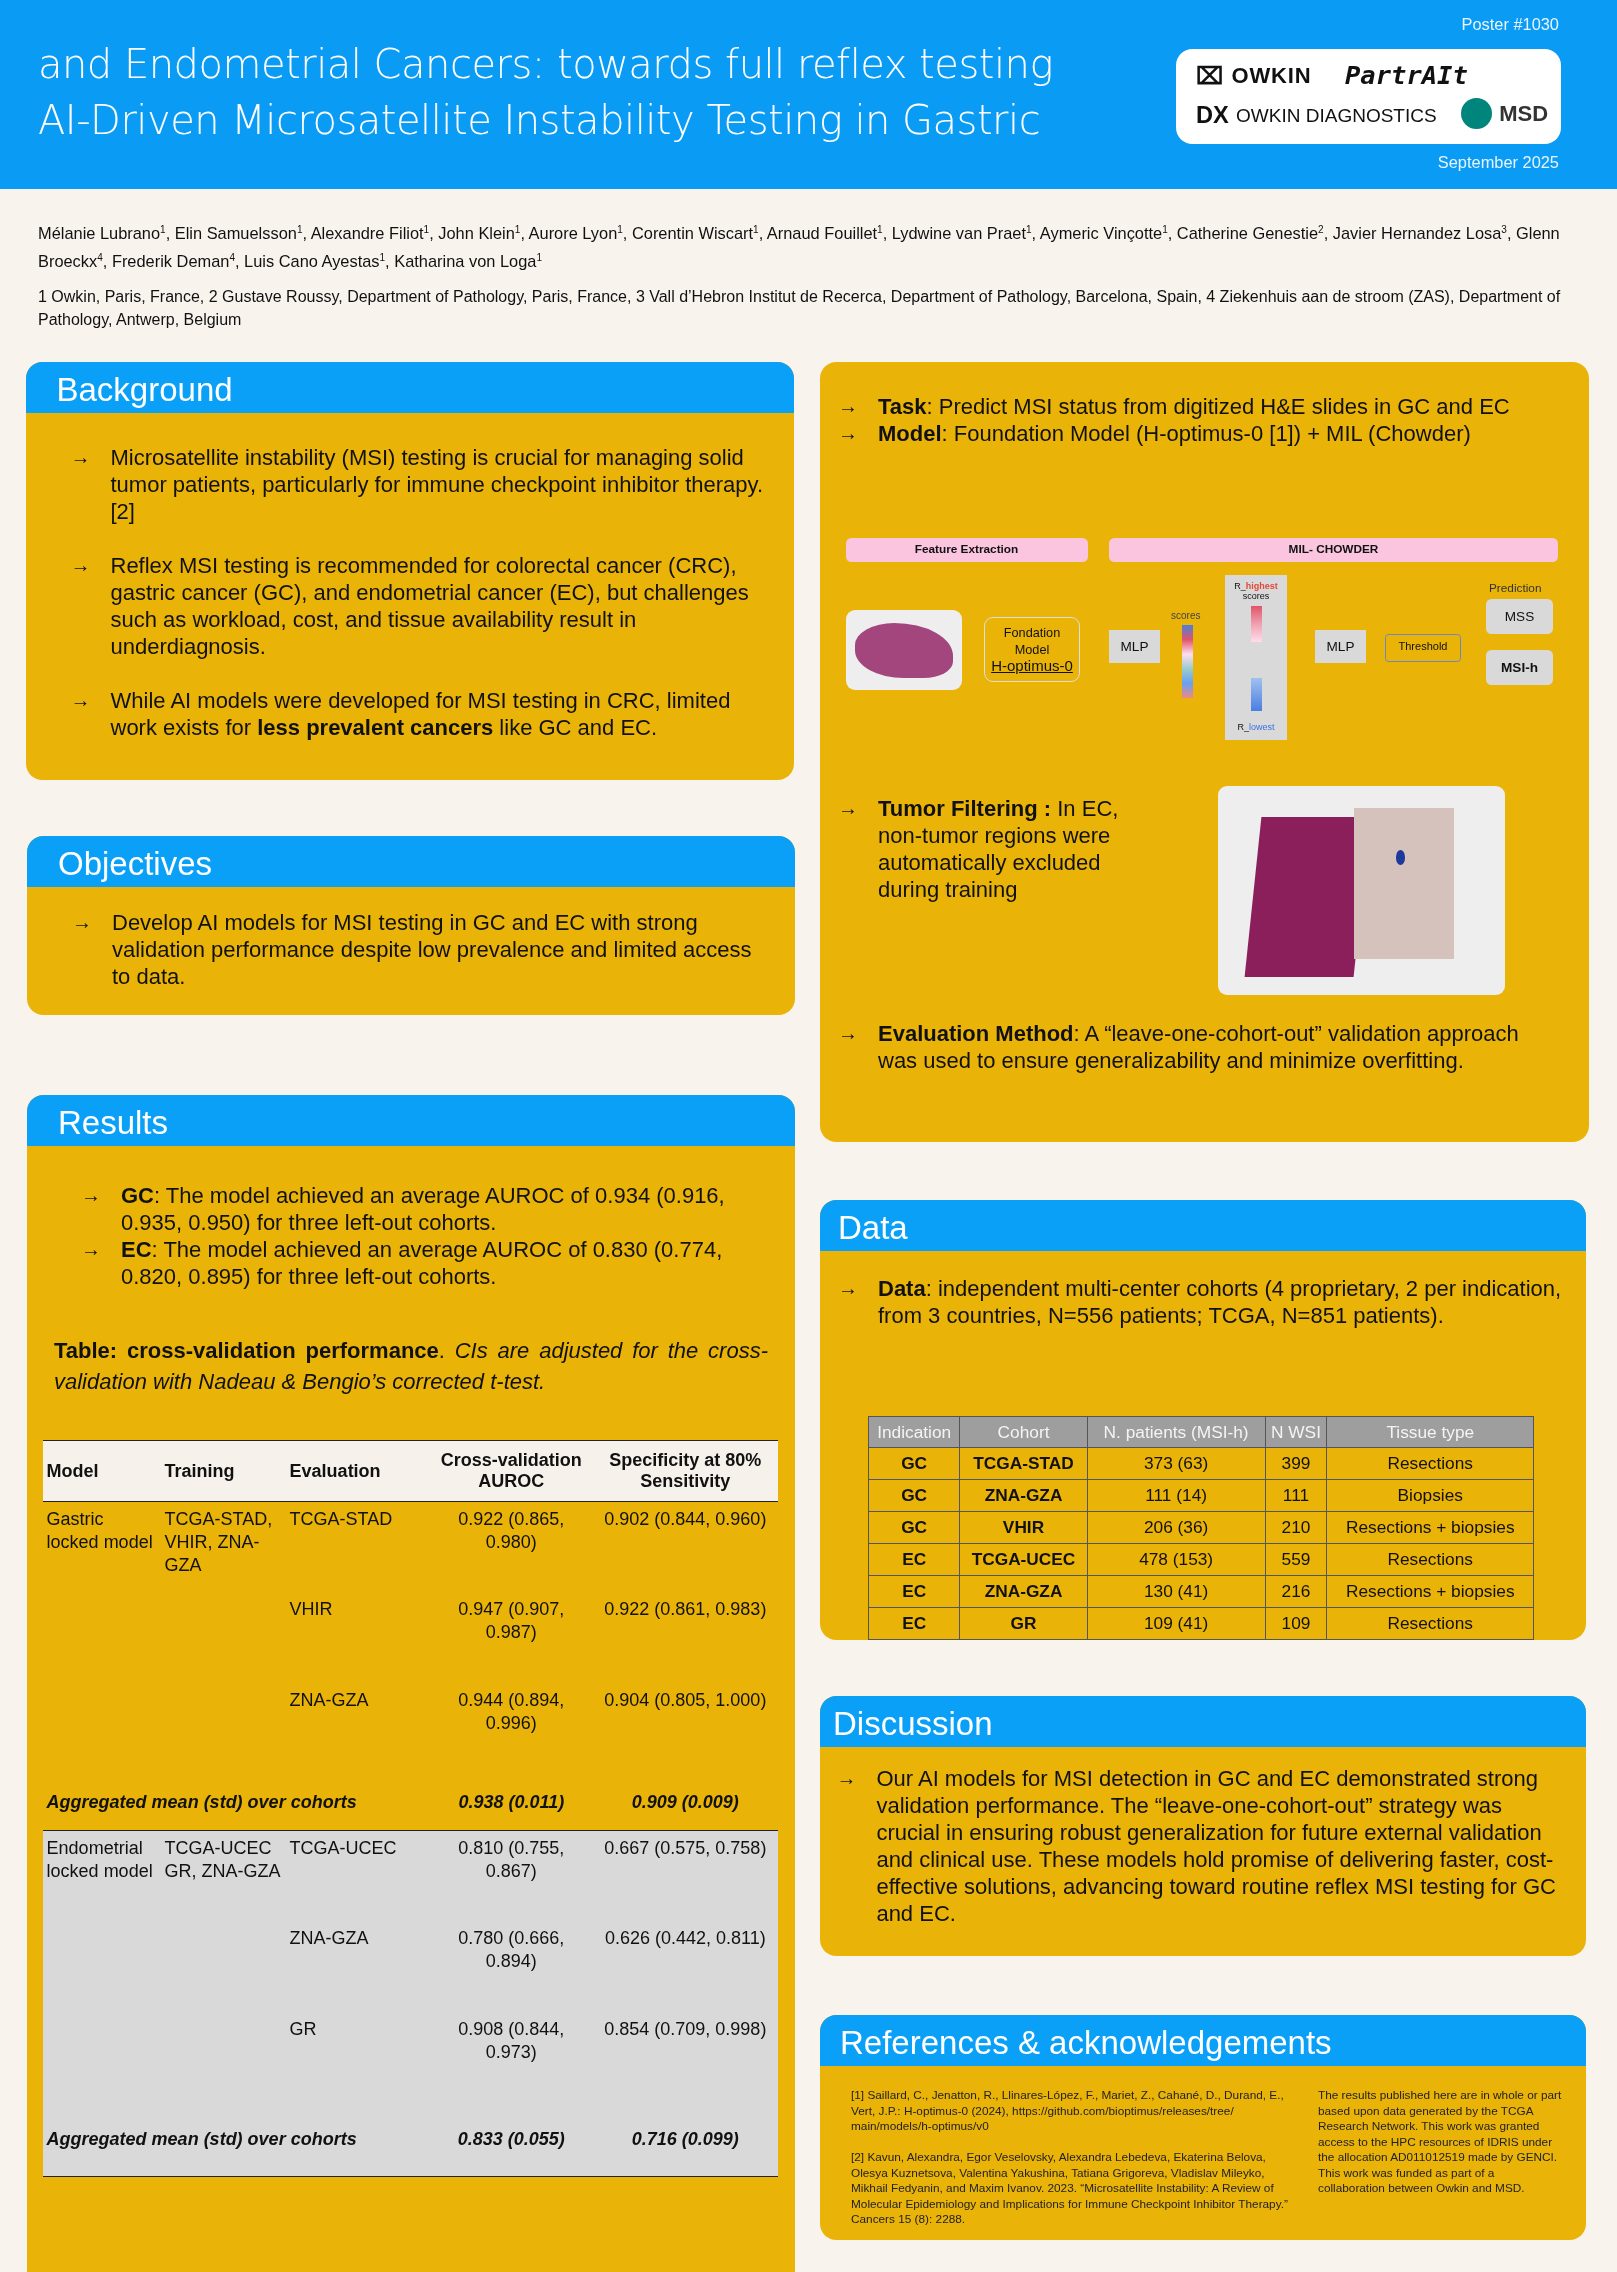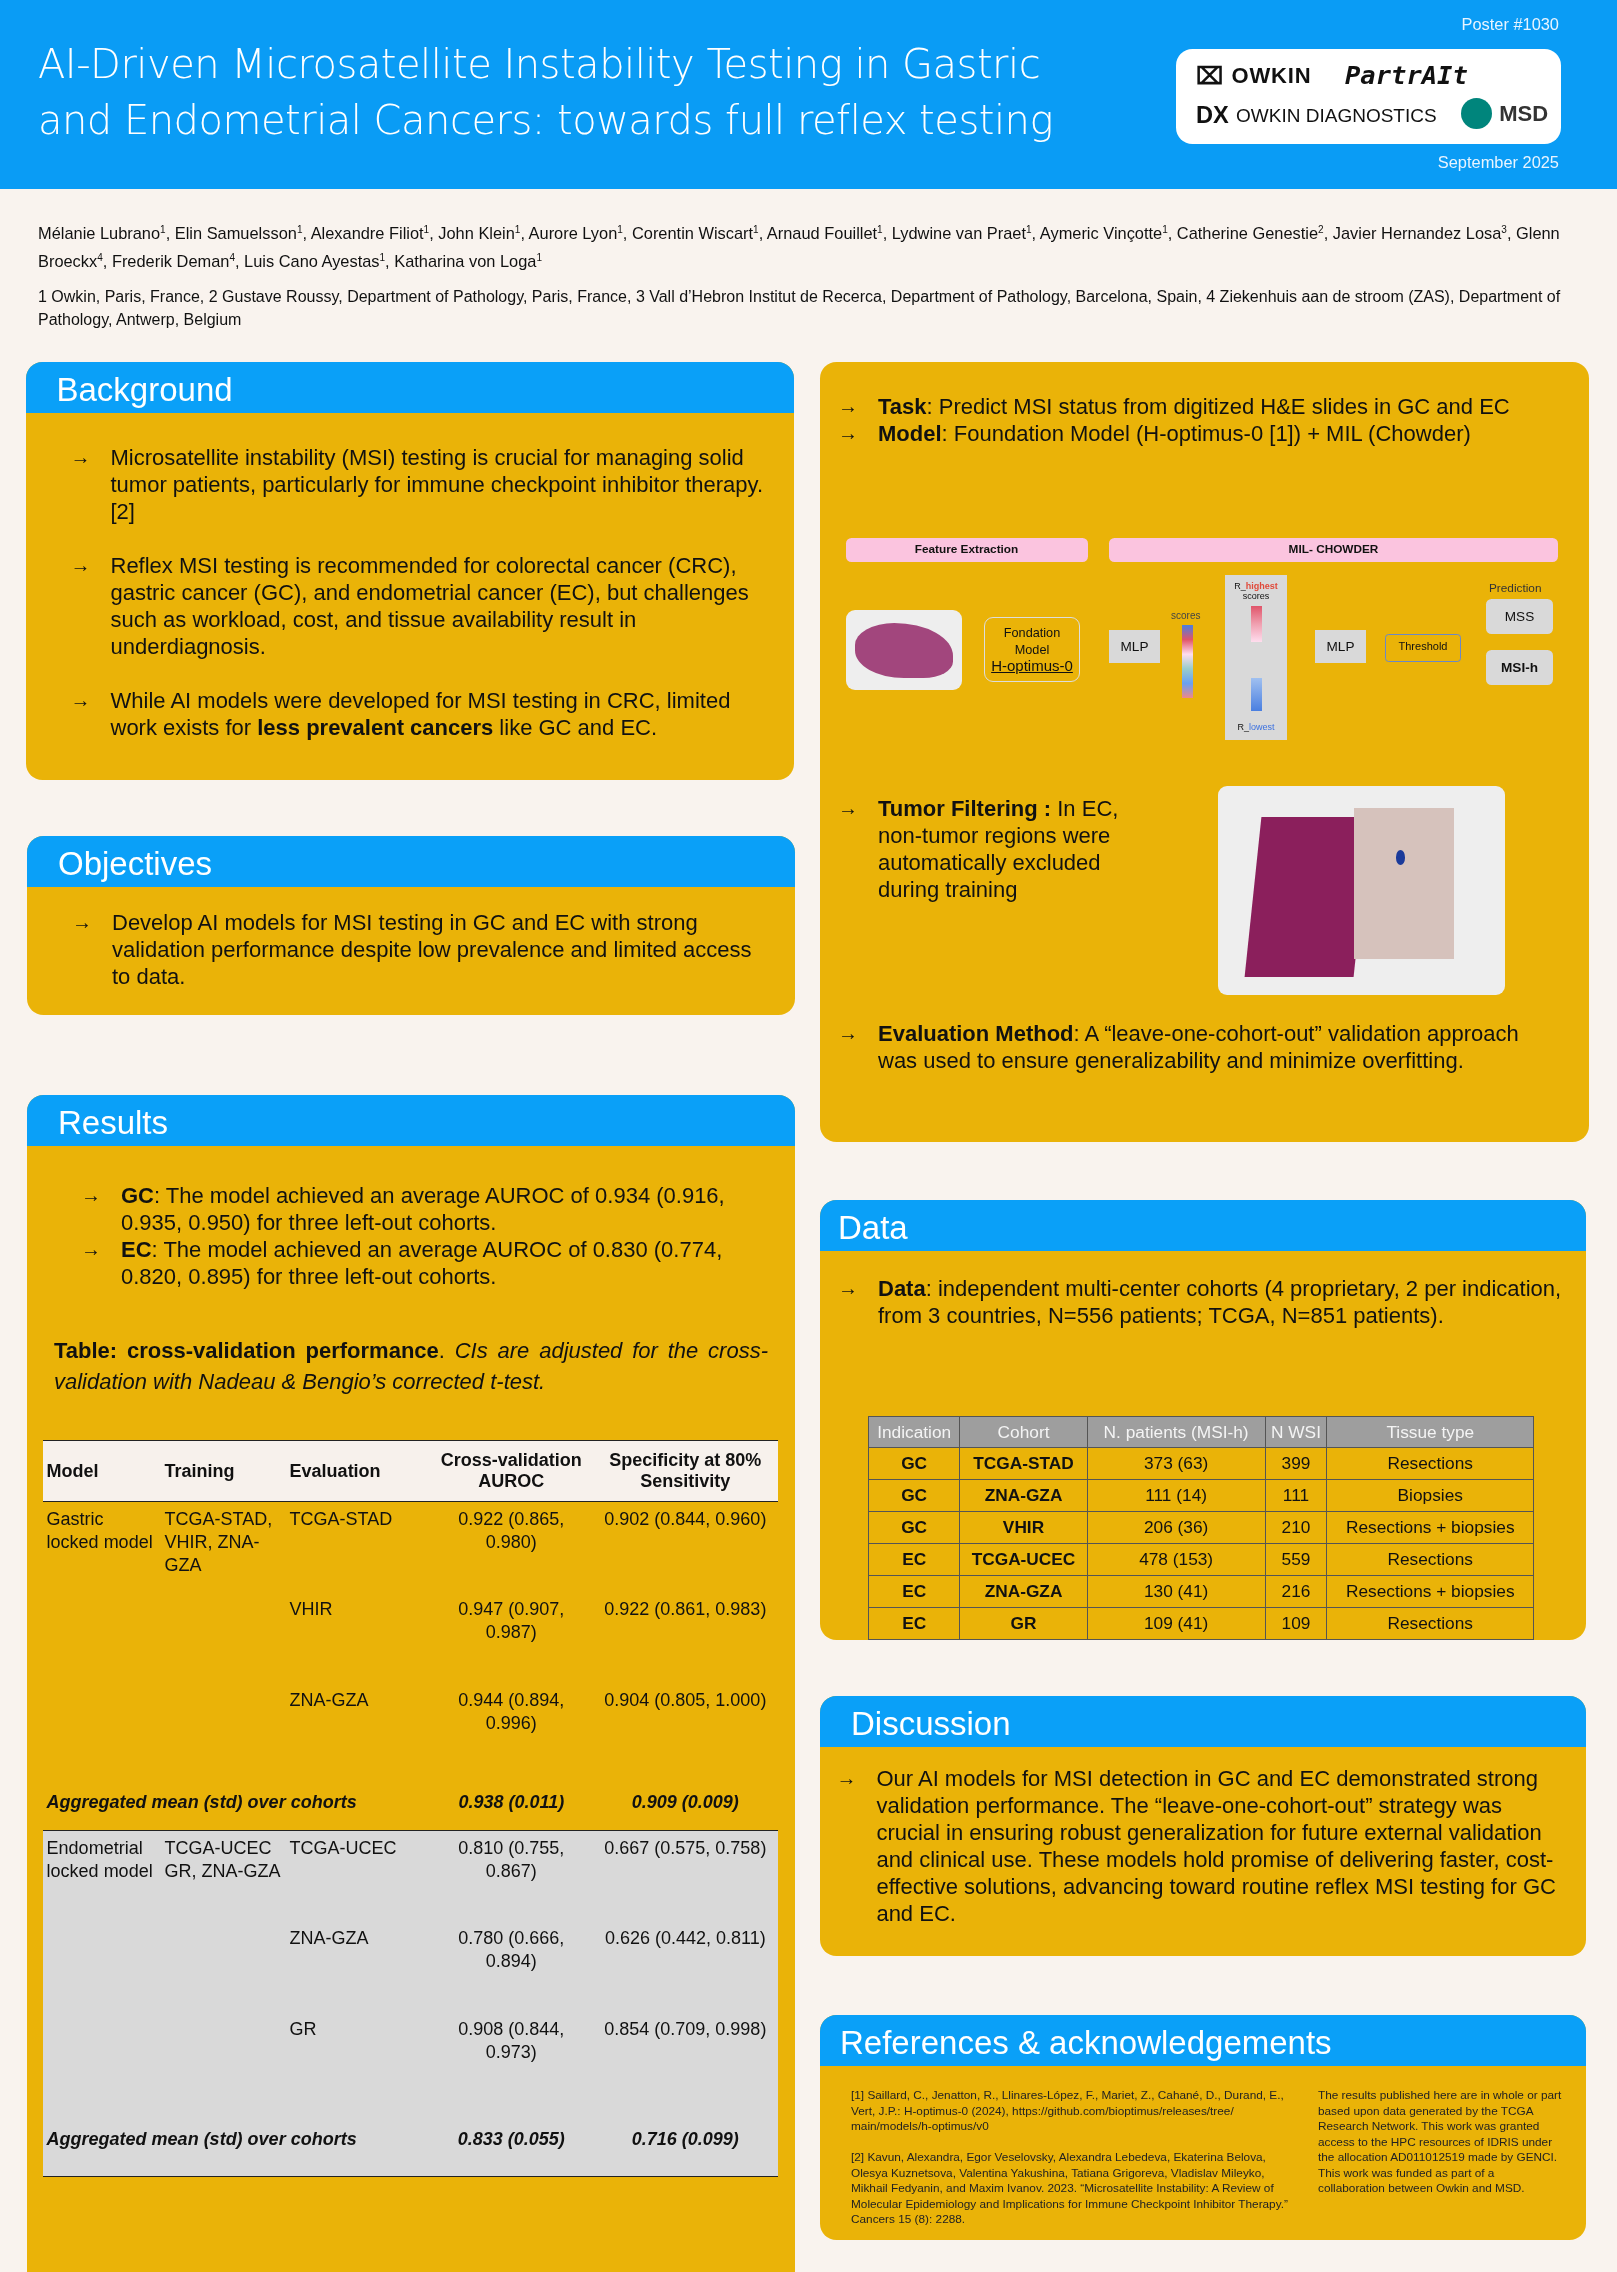--- a/index.html
+++ b/index.html
@@ -28,22 +28,22 @@
   .data-table td { height: 32px; border: 1.8px solid #555; text-align: center; }
   .diagram-label { position: absolute; background: #fbc4df; border-radius: 5.5px; font-size: 11.8px; font-weight: bold; text-align: center; line-height: 23.6px; }
   .dbox { position: absolute; background: #d9d9d9; font-size: 13.6px; text-align: center; }
 </style>
 </head>
 <body>
 
 <div class="header">
   <div class="poster-num">Poster #1030</div>
   <div class="title">
+    <div>and  Endometrial Cancers: towards full reflex testing</div>
     <div>AI-Driven  Microsatellite  Instability Testing in Gastric</div>
-    <div>and  Endometrial Cancers: towards full reflex testing</div>
   </div>
   <div class="logo-box">
     <div class="logo" style="left:20px;top:12.7px;font-size:22px;letter-spacing:0.9px;">
       <span style="font-size:23.6px;">⌧</span>
       <span>OWKIN</span>
     </div>
     <div class="logo" style="left:169px;top:11px;font-size:25.5px;font-style:italic;font-family:'DejaVu Sans Mono',monospace;">PartrAIt</div>
     <div class="logo" style="left:20px;top:53px;font-size:19px;">
       <span style="font-size:23.6px;">DX</span>
       <span style="font-weight:normal;">OWKIN DIAGNOSTICS</span>
@@ -282,21 +282,21 @@
         <td style="font-weight: bold;">EC</td>
         <td style="font-weight: bold;">GR</td>
         <td>109 (41)</td>
         <td>109</td>
         <td>Resections</td>
       </tr>
     </tbody>
 </table>
 
 <div class="panel" style="left:820px;top:1696px;width:766px;height:260px;">
-  <div class="panel-head" style="padding-left:31px;">Discussion</div>
+  <div class="panel-head" style="padding-left:13px;">Discussion</div>
   <div style="padding:18px 27px 0 16.4px;">
     <div class="bul">
       <span class="arr">→</span>
       <span>Our AI models for MSI detection in GC and EC demonstrated strong validation performance. The “leave-one-cohort-out” strategy was crucial in ensuring robust generalization for future external validation and clinical use. These models hold promise of delivering faster, cost-effective solutions, advancing toward routine reflex MSI testing for GC and EC.</span>
     </div>
   </div>
 </div>
 
 <div class="panel" style="left:820px;top:2015px;width:766px;height:225px;">
   <div class="panel-head" style="padding-left:20px;">References &amp; acknowledgements</div>

